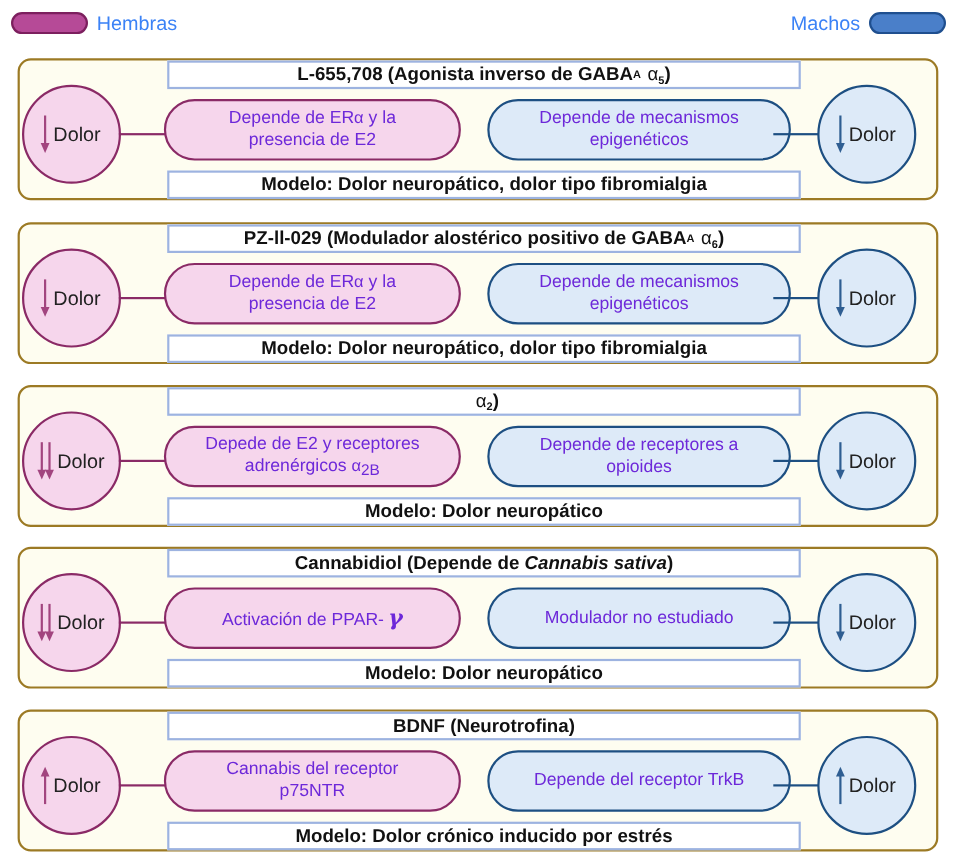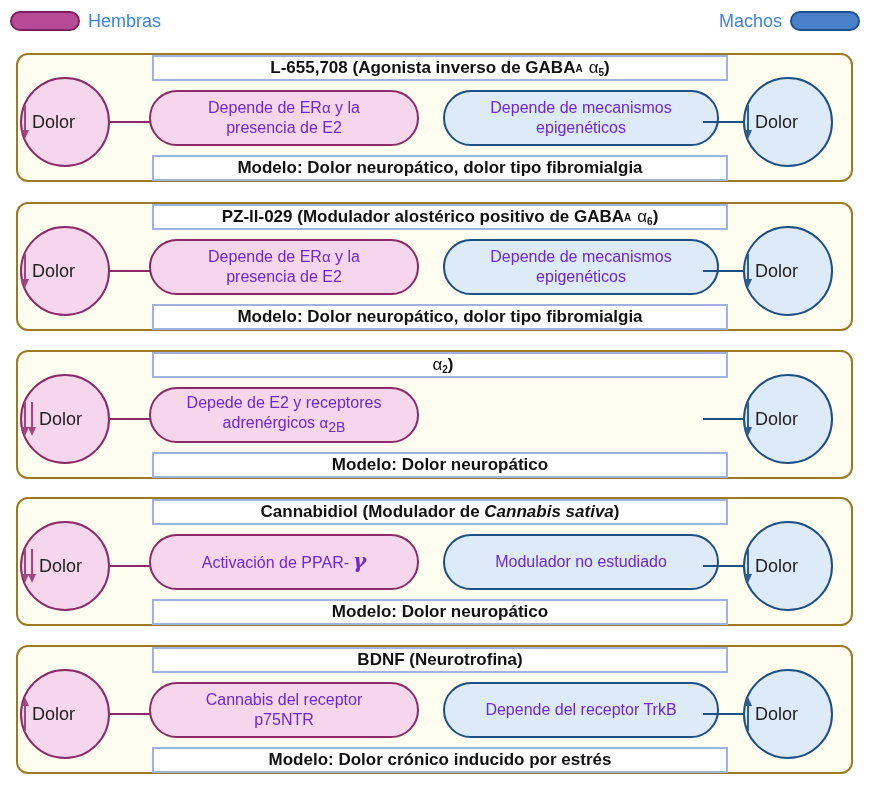--- a/index.html
+++ b/index.html
@@ -18,21 +18,21 @@
            background:#ffffff; border:2px solid #9db3e0; display:flex; align-items:center; justify-content:center;
            font-weight:bold; font-size:17px; color:#111; white-space:nowrap; }
   .title-box { top:0; }
   .model-box { bottom:-1px; }
   .title-box i { font-style:italic; }
   .title-box sub, .title-box small { font-size:10px; }
   .greek { font-weight:normal; margin-left:6px; }
   .greek sub { font-size:10px; font-weight:bold; vertical-align:-3px; }
 
   .circle { position:absolute; top:22px; width:90px; height:90px; box-sizing:border-box; border-radius:50%;
-            display:flex; align-items:center; font-size:18px; color:#222; }
+            display:flex; align-items:center; justify-content:center; font-size:18px; color:#222; }
   .circle.f { left:2px; background:#f6d6ec; border:2px solid #8a2a66; }
   .circle.m { right:18px; background:#ddeaf8; border:2px solid #1d4f82; }
   .arrows { display:flex; align-items:center; margin-right:3px; }
   .arrow { position:relative; width:8px; height:34px; margin-left:-1px; }
   .arrow::before { content:""; position:absolute; left:3px; top:0; width:2px; height:26px; }
   .arrow::after { content:""; position:absolute; left:0; border-left:4px solid transparent; border-right:4px solid transparent; }
   .arrow.down::before { top:0; }
   .arrow.down::after { bottom:0; border-top:9px solid; }
   .arrow.up::before { top:8px; }
   .arrow.up::after { top:0; border-bottom:9px solid; }
@@ -139,33 +139,36 @@
     <span class="arrows">
         <span class="arrow down"></span>
         <span class="arrow down"></span>
       </span>
     <span>Dolor</span>
   </div>
   <div class="connector f"></div>
   <div class="pill f">
     <div><span>Depede de E2 y receptores</span><br><span>adrenérgicos</span> <span class="sym"><span>α</span><sub>2B</sub></span></div>
   </div>
+  <div class="pill m">
+    <div><span>Depende de receptores a</span><br><span>opioides</span></div>
+  </div>
   <div class="connector m"></div>
   <div class="circle m">
     <span class="arrows">
         <span class="arrow down"></span>
       </span>
     <span>Dolor</span>
   </div>
   <div class="model-box">Modelo: Dolor neuropático</div>
 </div>
 
 <div class="panel" style="top:497px;">
   <div class="title-box">
-    <span style="white-space:pre;">Cannabidiol (Modulador de </span>
+    <span style="white-space:pre;">Cannabidiol (Depende de </span>
       <i>Cannabis sativa</i>
       <span>)</span>
   </div>
   <div class="circle f">
     <span class="arrows">
         <span class="arrow down"></span>
         <span class="arrow down"></span>
       </span>
     <span>Dolor</span>
   </div>

